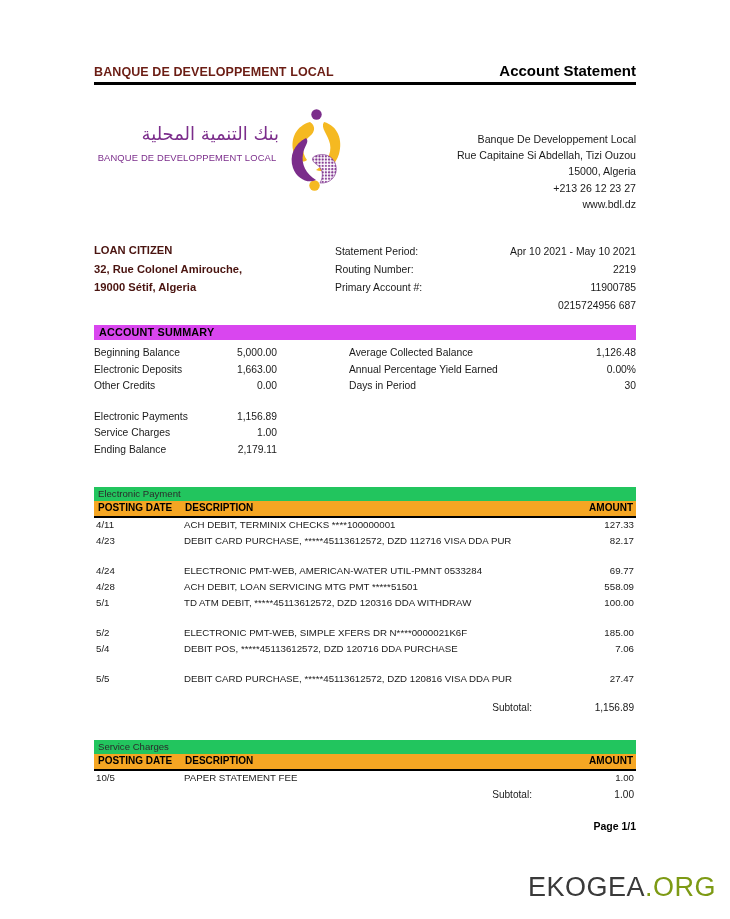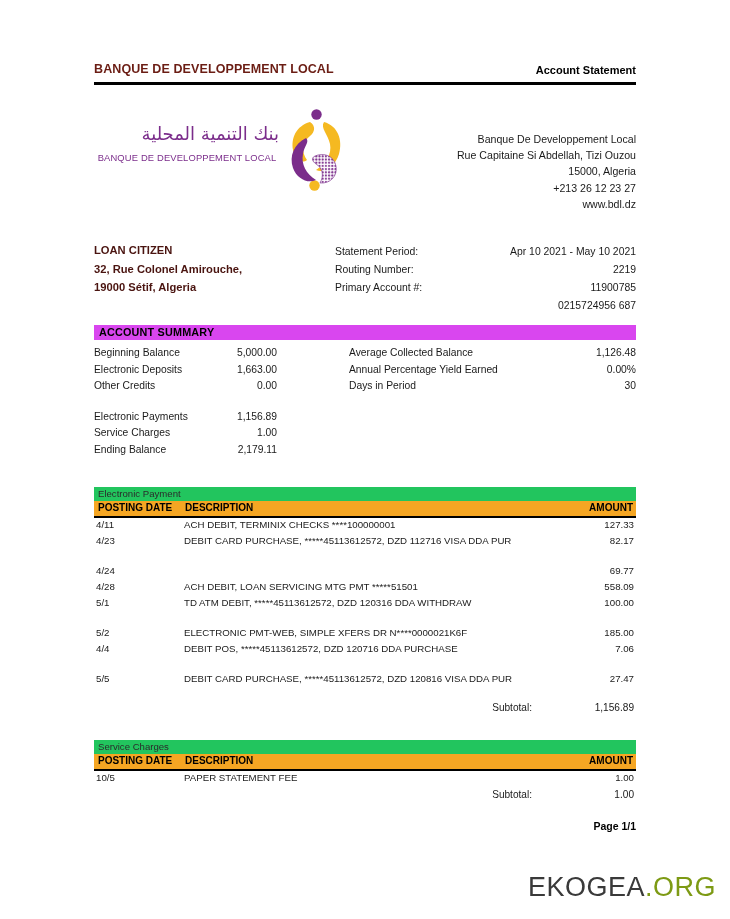--- a/index.html
+++ b/index.html
@@ -34,21 +34,21 @@
     align-items: flex-end;
   }
   .doc-header-left {
     font-size: 12.5px;
     font-weight: bold;
     color: #6b1d14;
     letter-spacing: 0.1px;
     white-space: nowrap;
   }
   .doc-header-right {
-    font-size: 11px;
+    font-size: 15px;
     font-weight: bold;
     color: #000000;
     white-space: nowrap;
   }
   .header-rule {
     position: absolute;
     left: 94px;
     top: 82px;
     width: 542px;
     height: 3px;
@@ -413,39 +413,40 @@
       <span class="t-desc">ACH DEBIT, TERMINIX CHECKS ****100000001</span>
       <span class="t-amt">127.33</span>
     </div>
     <div class="trow">
       <span class="t-date">4/23</span>
       <span class="t-desc">DEBIT CARD PURCHASE, *****45113612572, DZD 112716 VISA DDA PUR</span>
       <span class="t-amt">82.17</span>
     </div>
     <div class="trow gap-before">
       <span class="t-date">4/24</span>
+      <span class="t-desc">ELECTRONIC PMT-WEB, AMERICAN-WATER UTIL-PMNT 0533284</span>
       <span class="t-amt">69.77</span>
     </div>
     <div class="trow">
       <span class="t-date">4/28</span>
       <span class="t-desc">ACH DEBIT, LOAN SERVICING MTG PMT *****51501</span>
       <span class="t-amt">558.09</span>
     </div>
     <div class="trow">
       <span class="t-date">5/1</span>
       <span class="t-desc">TD ATM DEBIT, *****45113612572, DZD 120316 DDA WITHDRAW</span>
       <span class="t-amt">100.00</span>
     </div>
     <div class="trow gap-before">
       <span class="t-date">5/2</span>
       <span class="t-desc">ELECTRONIC PMT-WEB, SIMPLE XFERS DR N****0000021K6F</span>
       <span class="t-amt">185.00</span>
     </div>
     <div class="trow">
-      <span class="t-date">4/4</span>
+      <span class="t-date">5/4</span>
       <span class="t-desc">DEBIT POS, *****45113612572, DZD 120716 DDA PURCHASE</span>
       <span class="t-amt">7.06</span>
     </div>
     <div class="trow gap-before">
       <span class="t-date">5/5</span>
       <span class="t-desc">DEBIT CARD PURCHASE, *****45113612572, DZD 120816 VISA DDA PUR</span>
       <span class="t-amt">27.47</span>
     </div>
 
     <div class="subtotal-row">

